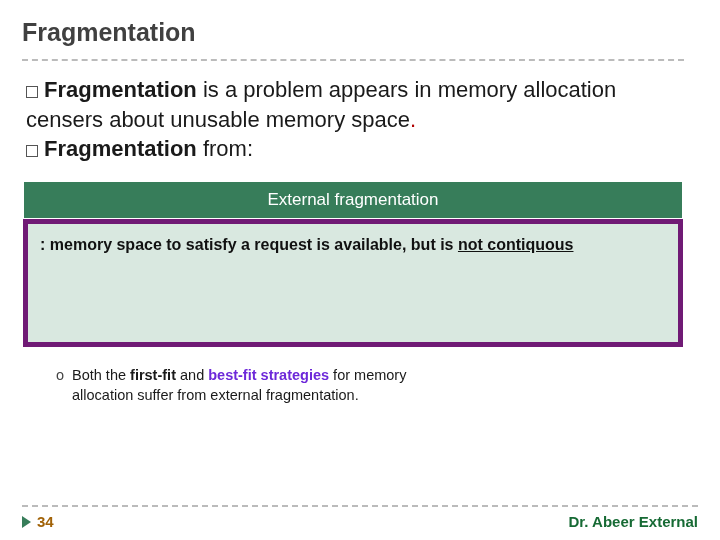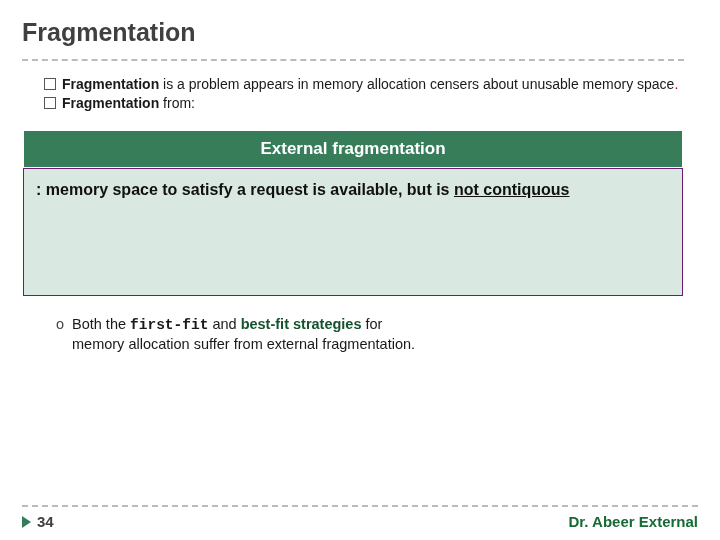--- a/index.html
+++ b/index.html
@@ -23,24 +23,23 @@
   }
   .divider {
     border: none;
     border-top: 2px dashed #bbb;
     margin: 0 0 14px 0;
   }
   .bullet-block {
     padding: 0 4px 10px 4px;
   }
   .bullet-line {
-    font-size: 14px;
+    font-size: 22px;
     line-height: 1.35;
     color: #1a1a1a;
-    margin-left: 18px;
   }
   .bullet-box {
     display: inline-block;
     width: 12px;
     height: 12px;
     border: 1.4px solid #555;
     margin-right: 6px;
     vertical-align: -1px;
   }
   .bold { font-weight: bold; }
@@ -53,53 +52,53 @@
   }
   .col {
     flex: 1;
     display: flex;
     flex-direction: column;
   }
   .th {
     background: #377d5a;
     color: #fff;
     text-align: center;
-    font-weight: bold;
+    font-weight: normal;
     font-size: 17px;
     padding: 8px 6px;
     border: 1px solid #fff;
   }
   .td {
     background: #d9e8e0;
     color: #111;
     font-size: 16px;
     font-weight: bold;
     line-height: 1.35;
     padding: 10px 12px 14px 12px;
-    border: 1px solid #701a75;
+    border: 5px solid #701a75;
     min-height: 128px;
   }
   .underline { text-decoration: underline; }
   .sub-bullet {
     margin: 18px 0 0 34px;
     font-size: 14.5px;
     line-height: 1.35;
     color: #1a1a1a;
     max-width: 360px;
     position: relative;
     padding-left: 16px;
   }
   .sub-bullet .o-marker {
     position: absolute;
     left: 0;
     top: 0;
     color: #444;
   }
-  .sub-bullet .red { color: #14532d; font-weight: bold; }
-  .sub-bullet .boldish { font-weight: bold; font-family: Liberation Mono, monospace; }
+  .sub-bullet .red { color: #6d28d9; font-weight: bold; }
+  .sub-bullet .boldish { font-weight: bold; }
   .footer {
     position: absolute;
     left: 0;
     right: 0;
     bottom: 0;
     padding: 0 22px 10px 22px;
   }
   .foot-divider {
     border: none;
     border-top: 2px dashed #bbb;
@@ -117,21 +116,21 @@
   }
   .tri-icon {
     width: 0; height: 0;
     border-top: 6px solid transparent;
     border-bottom: 6px solid transparent;
     border-left: 9px solid #377d5a;
   }
   .page-num {
     font-size: 15px;
     font-weight: bold;
-    color: #404040;
+    color: #a16207;
   }
   .author {
     font-size: 15px;
     font-weight: bold;
     color: #166a34;
   }
 </style>
 </head>
 <body>
 

